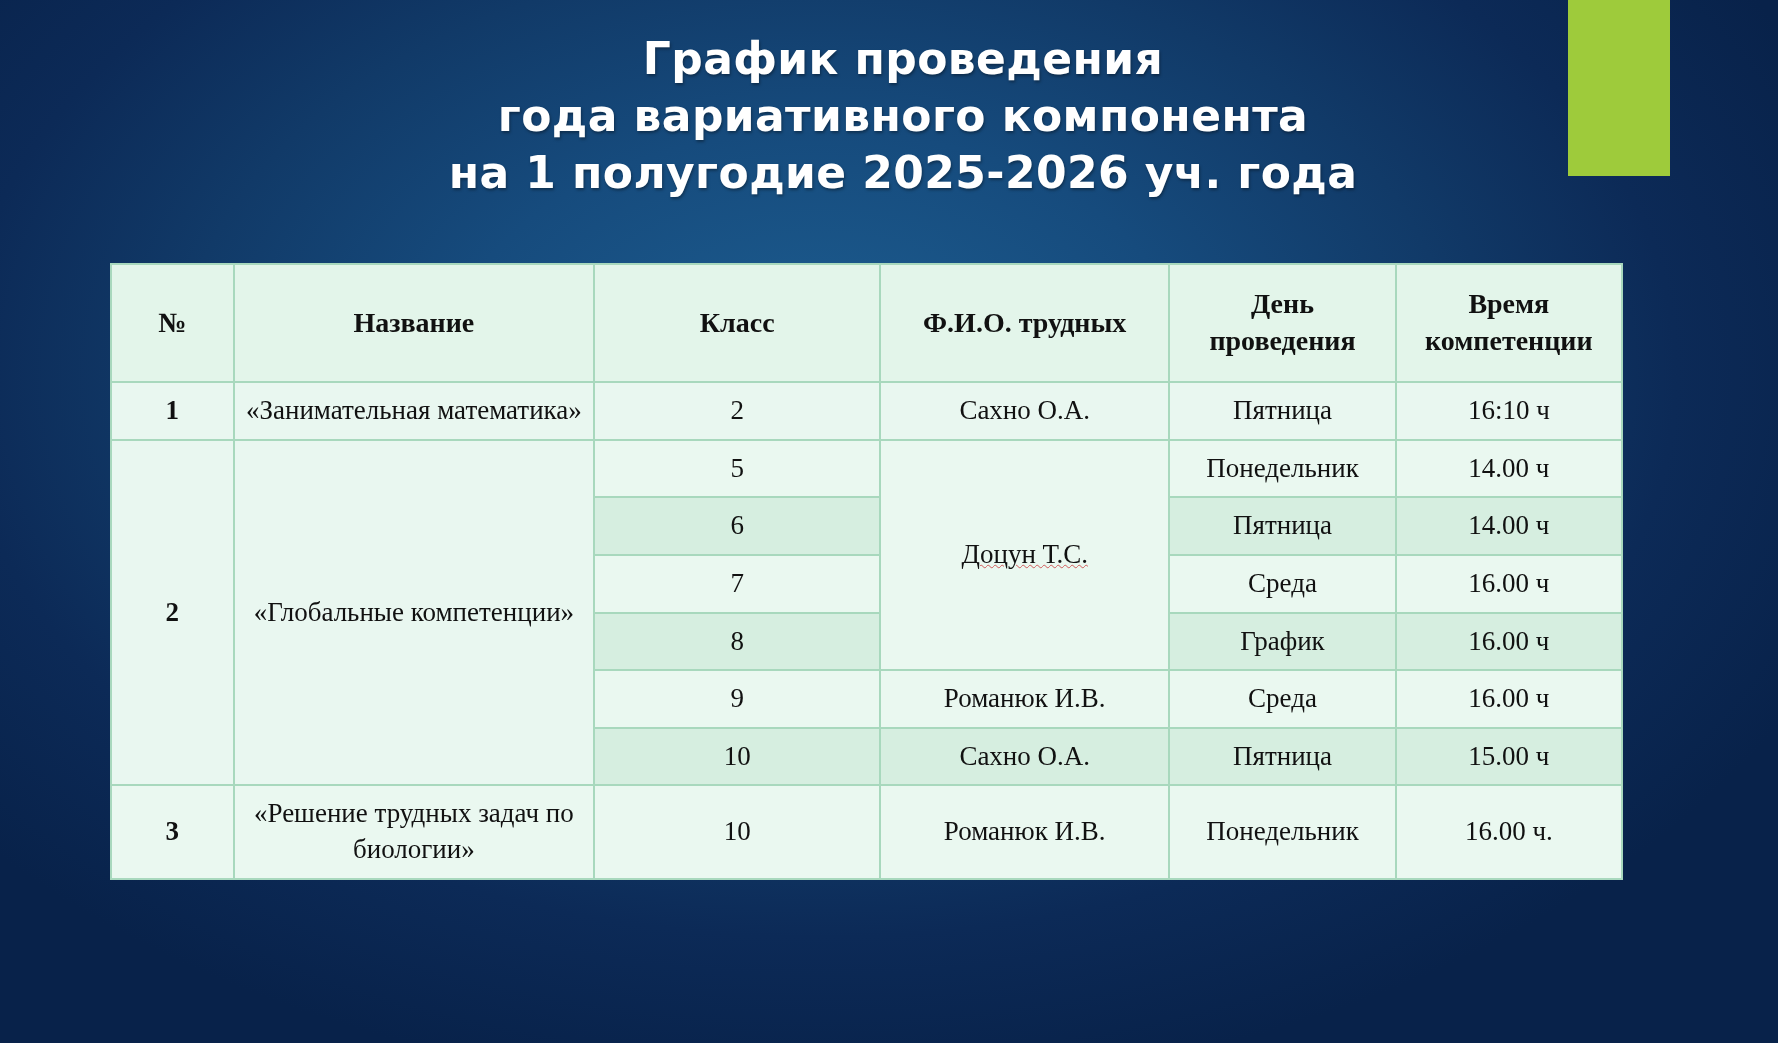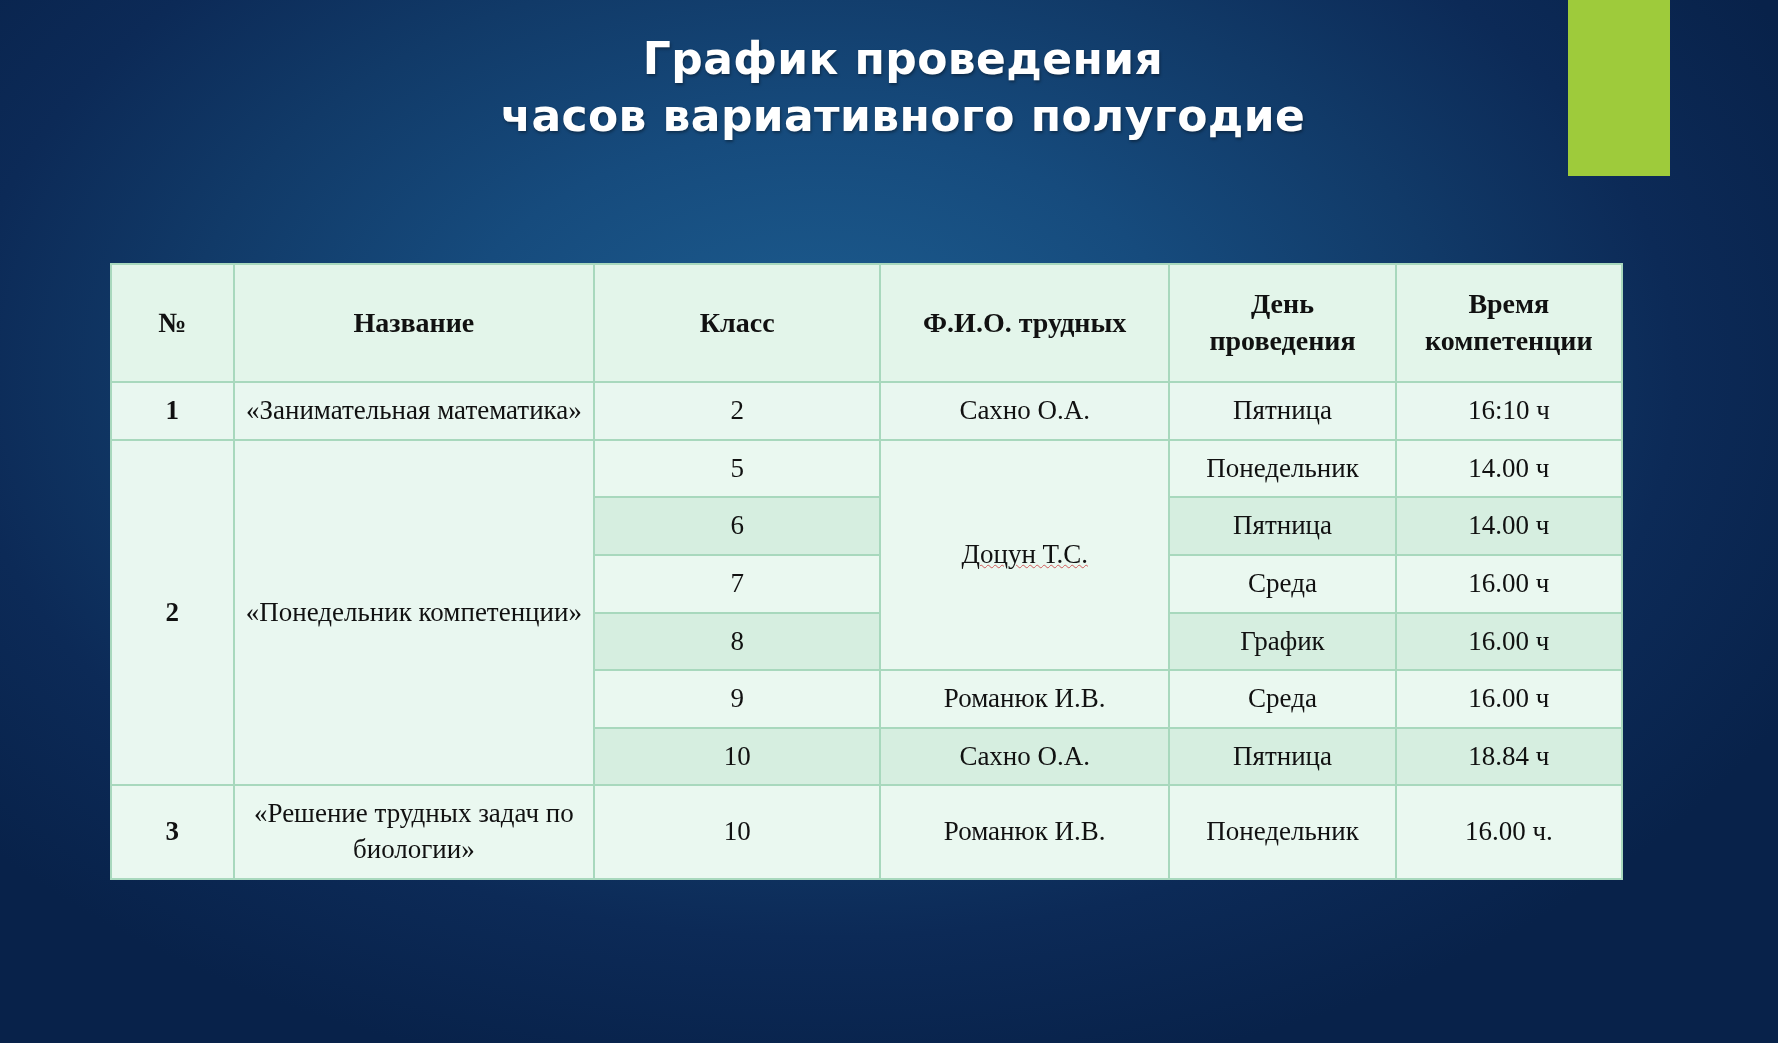--- a/index.html
+++ b/index.html
@@ -96,21 +96,22 @@
 </style>
 </head>
 <body>
 
 <div class="slide">
 
   <div class="accent-rect"></div>
 
   <div class="title">
     <span class="line">График проведения</span>
-    <span class="line">часов вариативного полугодие</span>
+    <span class="line">года вариативного компонента</span>
+    <span class="line">на 1 полугодие 2025-2026 уч. года</span>
   </div>
 
   <div class="table-wrap">
     <table class="sched">
       <colgroup>
         <col class="col-num">
         <col class="col-name">
         <col class="col-class">
         <col class="col-teach">
         <col class="col-day">
@@ -132,21 +133,21 @@
           <td class="bold">1</td>
           <td class="name-cell">«Занимательная математика»</td>
           <td>2</td>
           <td>Сахно О.А.</td>
           <td>Пятница</td>
           <td>16:10 ч</td>
         </tr>
 
         <tr>
           <td class="bold cell-top" rowspan="6">2</td>
-          <td class="name-cell cell-top" rowspan="6">«Понедельник компетенции»</td>
+          <td class="name-cell cell-top" rowspan="6">«Глобальные компетенции»</td>
           <td class="shade-light">5</td>
           <td class="shade-light cell-top" rowspan="4"><span class="squiggle">Доцун Т.С.</span></td>
           <td class="shade-light">Понедельник</td>
           <td class="shade-light">14.00 ч</td>
         </tr>
 
         <tr>
           <td class="shade-dark">6</td>
           <td class="shade-dark">Пятница</td>
           <td class="shade-dark">14.00 ч</td>
@@ -168,21 +169,21 @@
           <td class="shade-light">9</td>
           <td class="shade-light">Романюк И.В.</td>
           <td class="shade-light">Среда</td>
           <td class="shade-light">16.00 ч</td>
         </tr>
 
         <tr>
           <td class="shade-dark">10</td>
           <td class="shade-dark">Сахно О.А.</td>
           <td class="shade-dark">Пятница</td>
-          <td class="shade-dark">18.84 ч</td>
+          <td class="shade-dark">15.00 ч</td>
         </tr>
 
         <tr>
           <td class="bold shade-light cell-top">3</td>
           <td class="name-cell shade-light cell-top">«Решение трудных задач по биологии»</td>
           <td class="shade-light cell-top">10</td>
           <td class="shade-light cell-top">Романюк И.В.</td>
           <td class="shade-light cell-top">Понедельник</td>
           <td class="shade-light cell-top">16.00 ч.</td>
         </tr>

